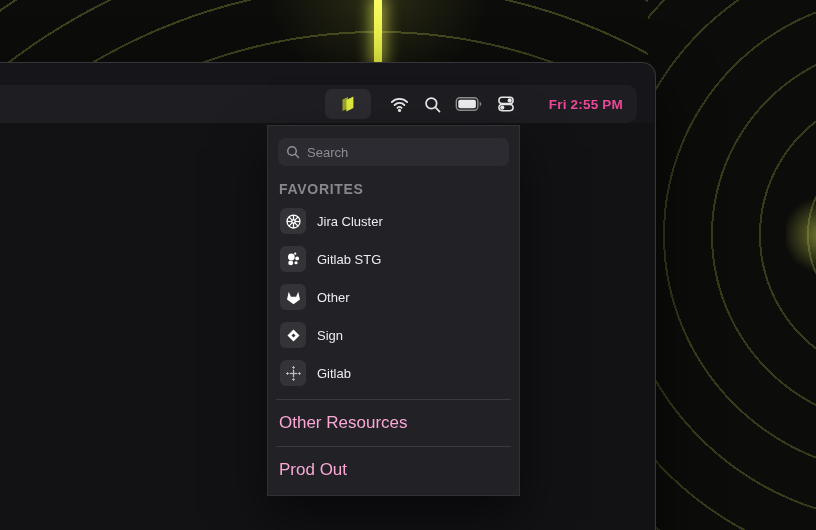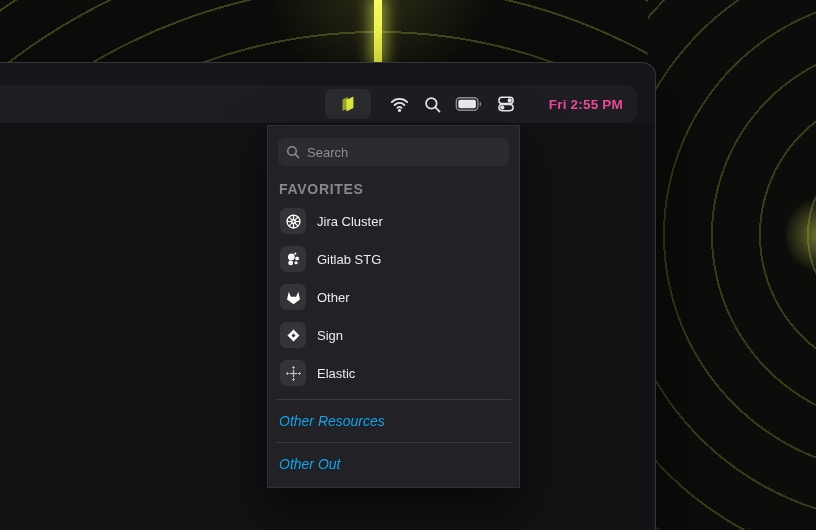--- a/index.html
+++ b/index.html
@@ -104,21 +104,21 @@
     padding:6px 10px 6px 12px; cursor:pointer;
   }
   .tile {
     width:26px; height:26px; border-radius:6px; background:#333338;
     display:flex; align-items:center; justify-content:center; flex:0 0 auto;
   }
   .fav-label { color:#ececf0; font-size:13px; font-weight:500; }
 
   .divider { height:1px; background:#39393e; margin:7px 8px 0; }
   .link-row {
-    padding:13px 11px; color:#0ea5e9; font-size:14px; cursor:pointer;font-style:italic;
+    padding:13px 11px; color:#f9a8d4; font-size:17px; cursor:pointer;
   }
   .link-row.last { padding-bottom:15px; }
 </style>
 </head>
 <body>
 
 <div class="rings-a"></div>
 <div class="beam-halo"></div>
 <div class="rings-b">
   <div class="rings-b-inner"></div>
@@ -245,23 +245,23 @@
             <line x1="10.2" y1="4.4" x2="13.8" y2="4.4"></line>
           <line x1="12" y1="17.8" x2="12" y2="21.4"></line>
             <line x1="10.2" y1="19.6" x2="13.8" y2="19.6"></line>
           <line x1="2.6" y1="12" x2="6.2" y2="12"></line>
             <line x1="4.4" y1="10.2" x2="4.4" y2="13.8"></line>
           <line x1="17.8" y1="12" x2="21.4" y2="12"></line>
             <line x1="19.6" y1="10.2" x2="19.6" y2="13.8"></line>
         </g>
       </svg>
     </span>
-    <span class="fav-label">Elastic</span>
+    <span class="fav-label">Gitlab</span>
   </div>
 
   <div class="divider"></div>
 
   <div class="link-row">Other Resources</div>
 
   <div class="divider" style="margin-top:0;"></div>
 
-  <div class="link-row last">Other Out</div>
+  <div class="link-row last">Prod Out</div>
 </div>
 
 </body></html>

